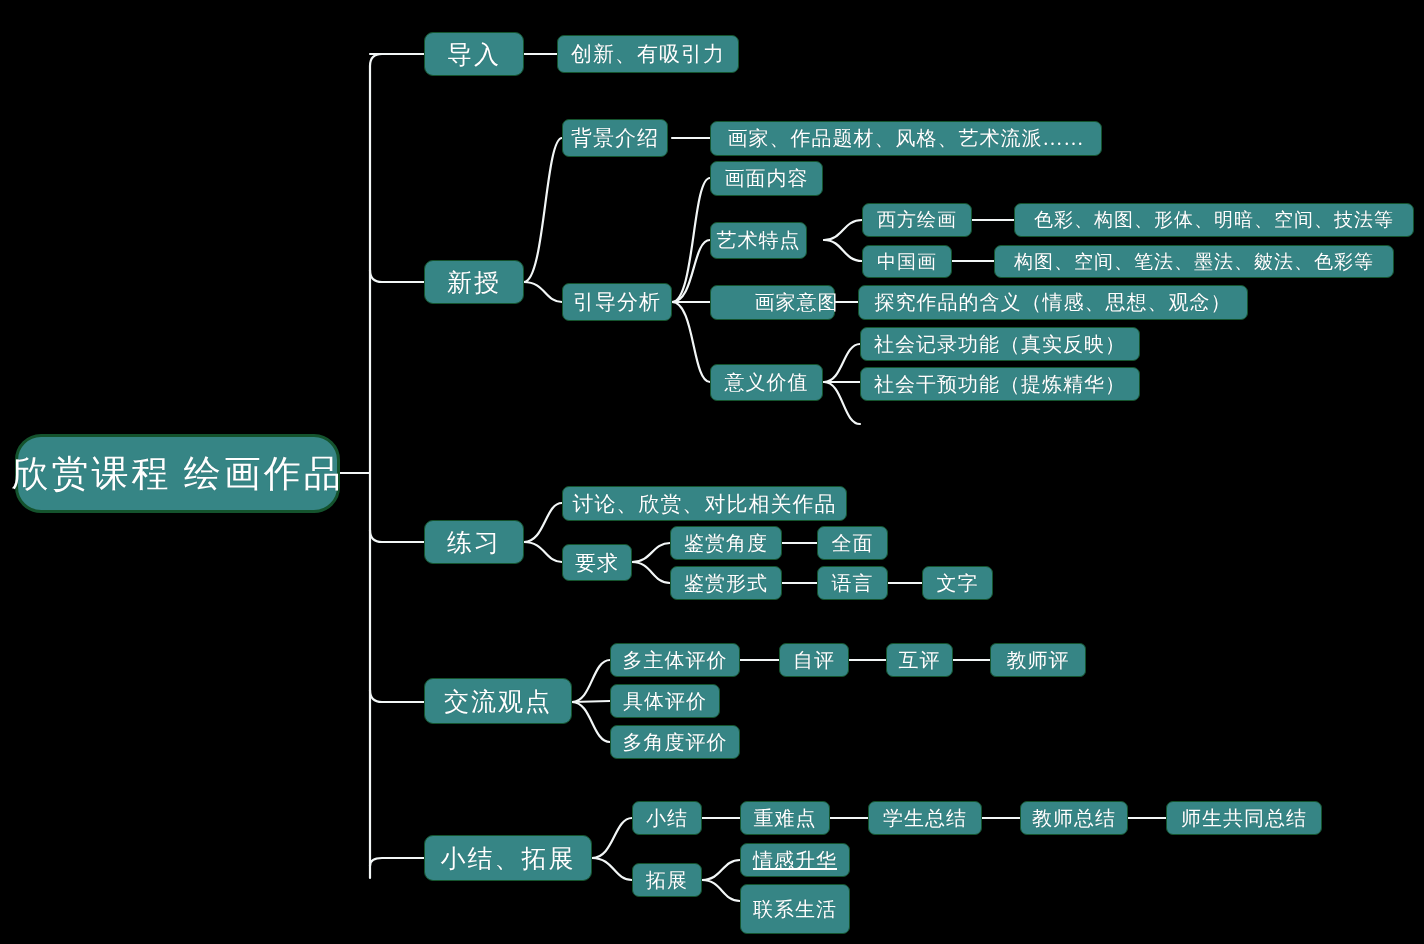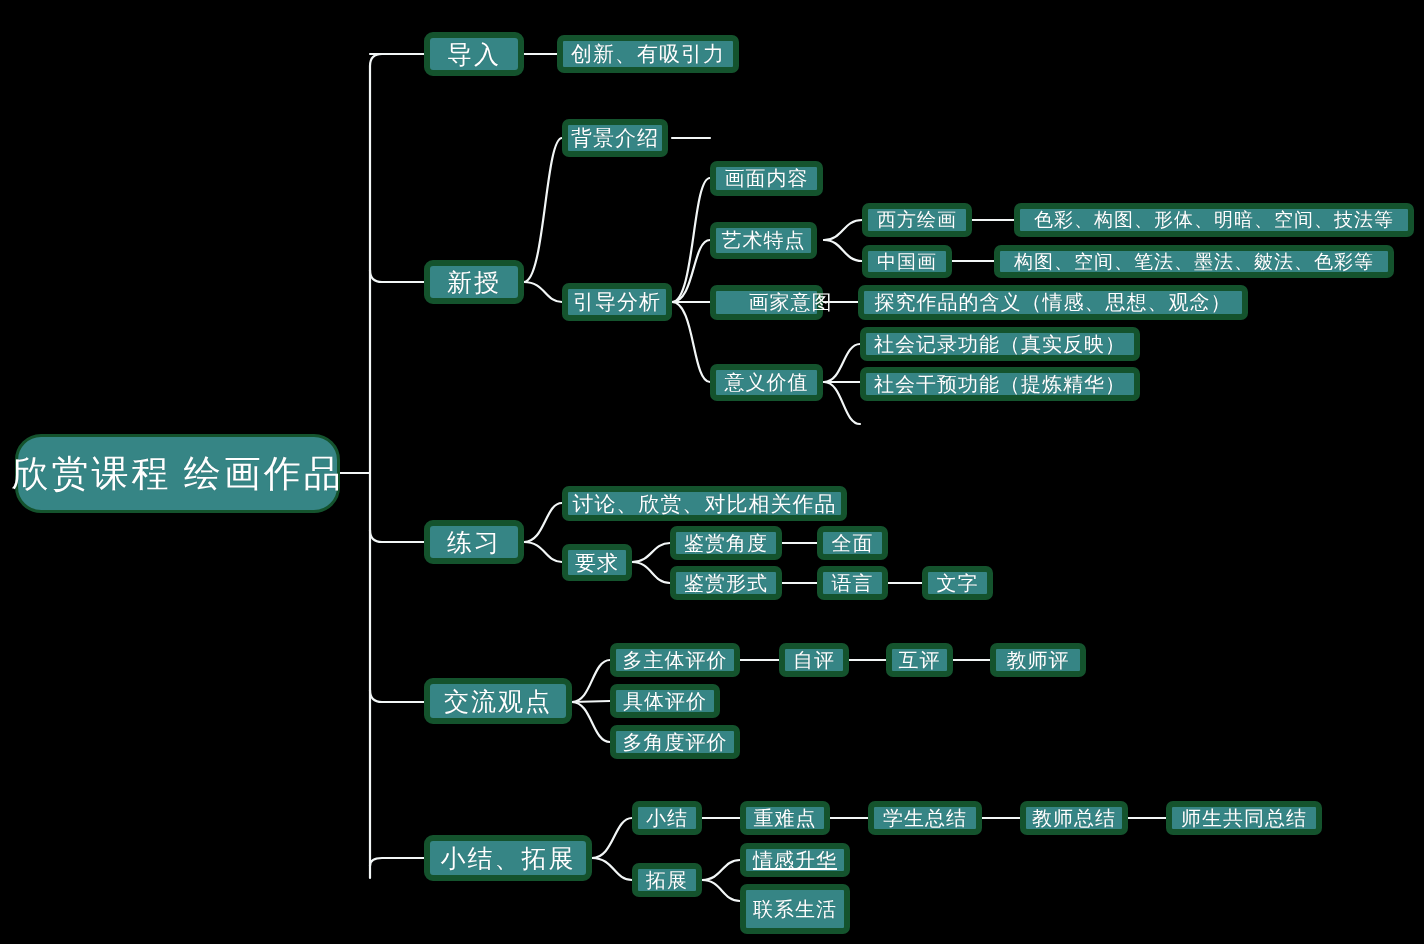--- a/index.html
+++ b/index.html
@@ -9,21 +9,21 @@
     font-family:"Liberation Serif","DejaVu Serif",serif;
   }
   #canvas{position:absolute;left:0;top:0;width:1424px;height:944px;}
   svg.links{position:absolute;left:0;top:0;width:1424px;height:944px;pointer-events:none;}
   svg.links path,svg.links line{fill:none;stroke:#f2f6f6;stroke-width:2.2;stroke-linecap:round;}
 
   .node{
     position:absolute;
     box-sizing:border-box;
     background:#368585;
-    border:6px solid #14532d;
+    border:1px solid #14532d;
     color:#ffffff;
     display:flex;align-items:center;justify-content:center;
     white-space:nowrap;
     border-radius:7px;
     letter-spacing:1px;
     text-shadow:0 0 1px rgba(0,0,0,.25);
   }
   .node.root{
     border-radius:26px;
     border-width:3px;
@@ -119,48 +119,51 @@
     <span>创新、有吸引力</span>
   </div>
 
   <div class="node lvl1" style="left:424px;top:260px;width:100px;height:44px;">
     <span>新授</span>
   </div>
 
   <div class="node lvl2" style="left:562px;top:119px;width:106px;height:38px;">
     <span>背景介绍</span>
   </div>
+  <div class="node lvl3" style="left:710px;top:121px;width:392px;height:35px;">
+    <span>画家、作品题材、风格、艺术流派……</span>
+  </div>
 
   <div class="node lvl2" style="left:562px;top:283px;width:110px;height:38px;">
     <span>引导分析</span>
   </div>
 
   <div class="node lvl3" style="left:710px;top:161px;width:113px;height:35px;">
     <span>画面内容</span>
   </div>
 
-  <div class="node lvl3" style="left:710px;top:222px;width:107px;height:37px;">
+  <div class="node lvl3" style="left:710px;top:222px;width:97px;height:37px;">
     <span>艺术特点</span>
   </div>
 
   <div class="node lvl4" style="left:862px;top:203px;width:110px;height:34px;">
     <span>西方绘画</span>
   </div>
   <div class="node lvl4" style="left:1014px;top:203px;width:400px;height:34px;">
     <span>色彩、构图、形体、明暗、空间、技法等</span>
   </div>
 
   <div class="node lvl4" style="left:862px;top:245px;width:90px;height:33px;">
     <span>中国画</span>
   </div>
   <div class="node lvl4" style="left:994px;top:245px;width:400px;height:33px;">
     <span>构图、空间、笔法、墨法、皴法、色彩等</span>
   </div>
 
-  <div class="node lvl3" style="left:710px;top:285px;width:113px;height:35px;padding-left:48px;">
+  <div class="node lvl3" style="left:710px;top:285px;width:125px;height:35px;padding-left:48px;">
     <span>画家意图</span>
   </div>
   <div class="node lvl3" style="left:858px;top:285px;width:390px;height:35px;">
     <span>探究作品的含义（情感、思想、观念）</span>
   </div>
 
   <div class="node lvl3" style="left:710px;top:364px;width:113px;height:37px;">
     <span>意义价值</span>
   </div>
   <div class="node lvl3" style="left:860px;top:327px;width:280px;height:34px;">
@@ -200,21 +203,21 @@
   </div>
   <div class="node lvl3" style="left:610px;top:643px;width:130px;height:34px;">
     <span>多主体评价</span>
   </div>
   <div class="node lvl3" style="left:779px;top:643px;width:70px;height:34px;">
     <span>自评</span>
   </div>
   <div class="node lvl3" style="left:886px;top:643px;width:67px;height:34px;">
     <span>互评</span>
   </div>
-  <div class="node lvl3" style="left:990px;top:643px;width:96px;height:34px;">
+  <div class="node lvl3" style="left:990px;top:643px;width:96px;height:34px;border-radius:6px;">
     <span>教师评</span>
   </div>
   <div class="node lvl3" style="left:610px;top:684px;width:110px;height:34px;">
     <span>具体评价</span>
   </div>
   <div class="node lvl3" style="left:610px;top:725px;width:130px;height:34px;">
     <span>多角度评价</span>
   </div>
 
   <div class="node lvl1" style="left:424px;top:835px;width:168px;height:46px;">

